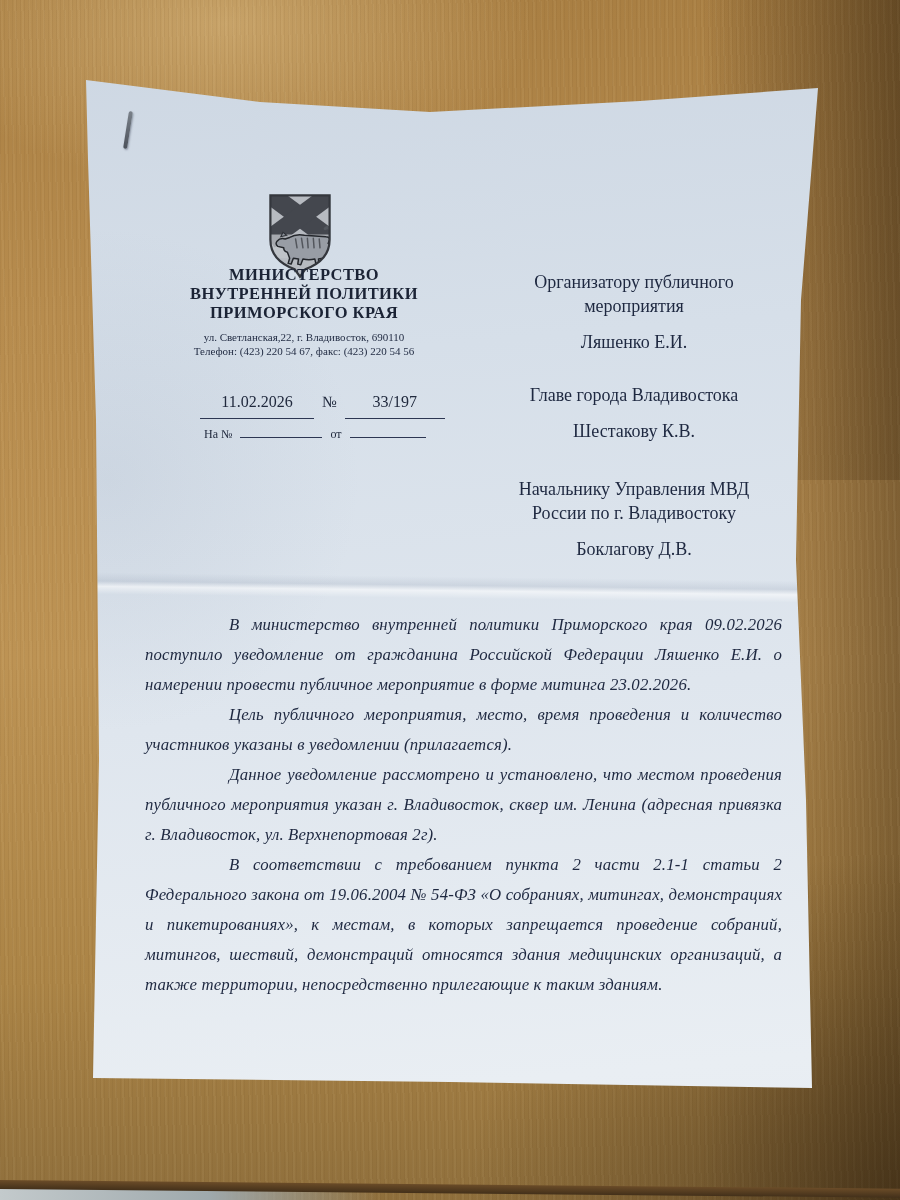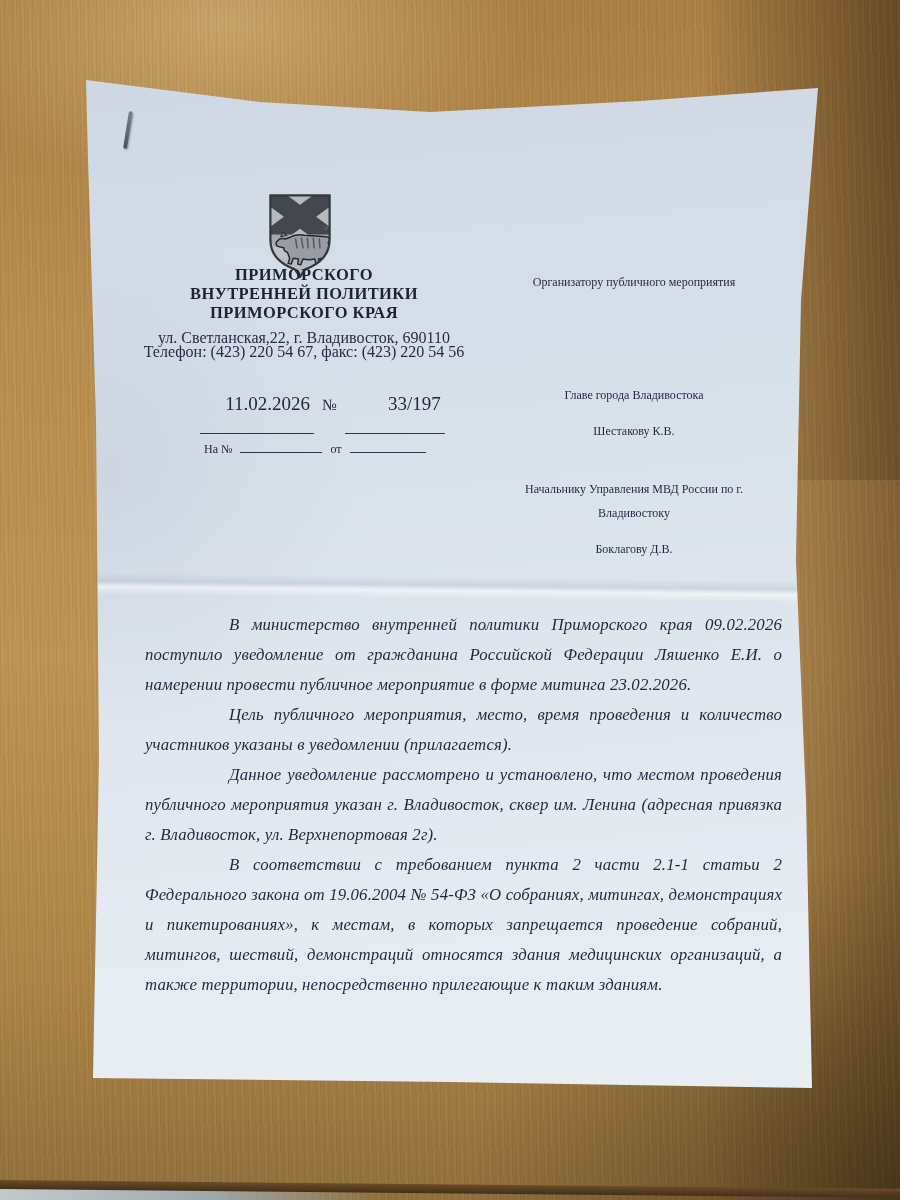--- a/index.html
+++ b/index.html
@@ -42,37 +42,37 @@
       rgba(255,255,255,0.55) 62%, transparent 88%);}
   .staple{position:absolute;left:126px;top:111px;width:4px;height:38px;
     background:linear-gradient(180deg,#7a818a,#4c525b);border-radius:2px;
     transform:rotate(9deg);box-shadow:1px 1px 2px rgba(40,50,70,0.4);}
 
   
   .emblem{position:absolute;left:263px;top:192px;width:74px;height:88px;}
   .ministry{position:absolute;left:145px;top:265px;width:318px;text-align:center;
     font-weight:700;font-size:16.5px;line-height:19px;letter-spacing:0.4px;color:#1b2335;}
   .contact{position:absolute;left:130px;top:331px;width:348px;text-align:center;
-    font-size:16px;line-height:13.5px;color:#232d44;}
+    font-size:11px;line-height:13.5px;color:#232d44;}
 
   
   .ref{position:absolute;left:200px;top:393px;width:250px;font-size:15.5px;color:#20293d;}
   .ref-row{display:flex;align-items:baseline;white-space:nowrap;}
   .ref-row.row2{margin-top:3px;font-size:12px;text-align:right;}
-  .ref-filled{display:inline-block;min-width:106px;text-align:right;
-    border-bottom:1.6px solid #2c3652;padding:0 4px 18px;font-size:19px;}
+  .ref-filled{display:inline-block;min-width:106px;text-align:center;
+    border-bottom:1.6px solid #2c3652;padding:0 4px 7px;font-size:16px;}
   .ref-filled.num{min-width:92px;font-family:Liberation Serif, serif;}
   .ref-label{margin:0 8px;}
   .ref-row.row2 .ref-label:first-child{margin-left:4px;}
   .ref-blank{display:inline-block;width:82px;height:15px;border-bottom:1.6px solid #2c3652;}
   .ref-blank.b2{width:76px;}
 
   
   .recipients{position:absolute;left:498px;top:265px;width:272px;height:300px;
-    font-size:12px;line-height:24px;text-align:center;color:#1e2840;}
+    font-size:18px;line-height:24px;text-align:center;color:#1e2840;}
   .rg{position:absolute;left:0;width:100%;}
   .rg1{top:5px;} .rg2{top:118px;} .rg3{top:212px;}
   .rg p{margin:0;}
   .rg .rname{margin-top:12px;}
 
   
   .body-text{position:absolute;left:145px;top:610px;width:637px;
     font-size:16.8px;line-height:30px;text-align:justify;color:#1e2840;
     letter-spacing:0.15px;font-style:italic;}
   .body-text p{margin:0;text-indent:84px;}
@@ -113,21 +113,21 @@
             <path d="M52 62 l2 13"></path>
             <path d="M60 62 l1 13"></path>
           <path d="M68 62 l1 13"></path>
             <path d="M76 63 l1 12"></path>
         </g>
       </g>
       <path d="M10 4 H90 V64 C90 84 76 97 57 104 L50 114 L43 104 C24 97 10 84 10 64 Z" fill="none" stroke="#34373d" stroke-width="3"></path>
     </svg>
 
     <div class="ministry">
-      <div>ПРИМОРСКОГО</div>
+      <div>МИНИСТЕРСТВО</div>
       <div>ВНУТРЕННЕЙ ПОЛИТИКИ</div>
       <div>ПРИМОРСКОГО КРАЯ</div>
     </div>
 
     <div class="contact">
       <div>ул. Светланская,22, г. Владивосток, 690110</div>
       <div>Телефон: (423) 220 54 67, факс: (423) 220 54 56</div>
     </div>
 
     <div class="ref">
@@ -140,20 +140,21 @@
         <span class="ref-label">На №</span>
         <span class="ref-blank"></span>
         <span class="ref-label">от</span>
         <span class="ref-blank b2"></span>
       </div>
     </div>
 
     <div class="recipients">
       <div class="rg rg1">
         <p class="role">Организатору публичного мероприятия</p>
+        <p class="rname">Ляшенко Е.И.</p>
       </div>
       <div class="rg rg2">
         <p class="role">Главе города Владивостока</p>
         <p class="rname">Шестакову К.В.</p>
       </div>
       <div class="rg rg3">
         <p class="role">Начальнику Управления МВД России по г. Владивостоку</p>
         <p class="rname">Боклагову Д.В.</p>
       </div>
     </div>

